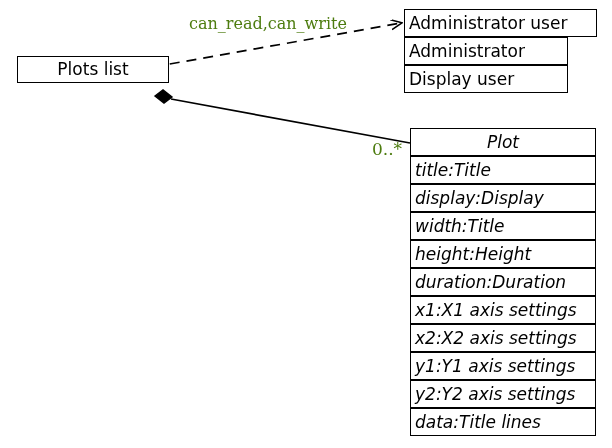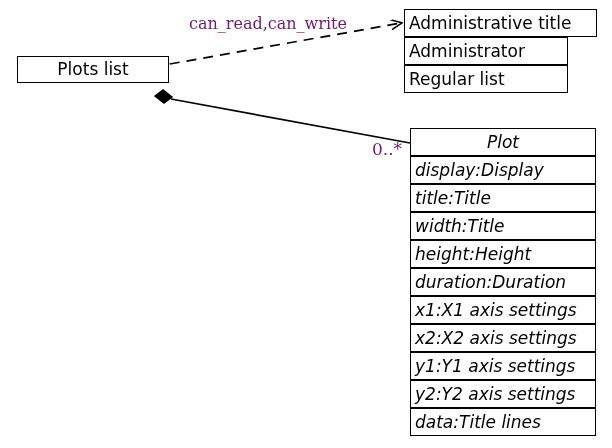--- a/index.html
+++ b/index.html
@@ -59,21 +59,21 @@
   #edges {
     position: absolute;
     left: 0; top: 0;
     width: 612px; height: 448px;
     pointer-events: none;
   }
   .edge-label {
     position: absolute;
     font-family: "DejaVu Serif", "Liberation Serif", serif;
     font-size: 16px;
-    color: #701a75;
+    color: #4d7c0f;
     white-space: nowrap;
     line-height: 1;
   }
   #label-dependency { left: 189px; top: 16px; }
   #label-multiplicity { left: 372px; top: 141px; font-size: 17px; }
 </style>
 </head>
 <body>
 
 <div id="canvas">
@@ -93,29 +93,29 @@
 
   <div class="edge-label" id="label-dependency">can_read,can_write</div>
 
   <div class="edge-label" id="label-multiplicity">0..*</div>
 
   <div class="umlbox" id="plots-list-box">
     <div class="umlrow center">Plots list</div>
   </div>
 
   <div class="umlbox" id="admin-user-box">
-    <div class="umlrow left r-head">Administrative title</div>
+    <div class="umlrow left r-head">Administrator user</div>
     <div class="umlrow left r-item">Administrator</div>
-    <div class="umlrow left r-item">Regular list</div>
+    <div class="umlrow left r-item">Display user</div>
   </div>
 
   <div class="umlbox" id="plot-box">
     <div class="umlrow center">Plot</div>
+    <div class="umlrow left">title:Title</div>
     <div class="umlrow left">display:Display</div>
-    <div class="umlrow left">title:Title</div>
     <div class="umlrow left">width:Title</div>
     <div class="umlrow left">height:Height</div>
     <div class="umlrow left">duration:Duration</div>
     <div class="umlrow left">x1:X1 axis settings</div>
     <div class="umlrow left">x2:X2 axis settings</div>
     <div class="umlrow left">y1:Y1 axis settings</div>
     <div class="umlrow left">y2:Y2 axis settings</div>
     <div class="umlrow left">data:Title lines</div>
   </div>
 

